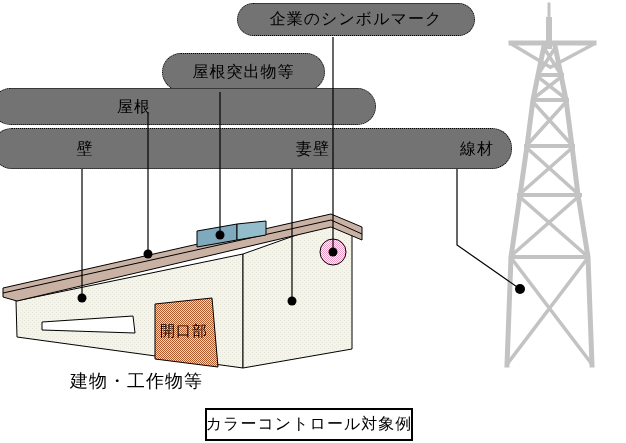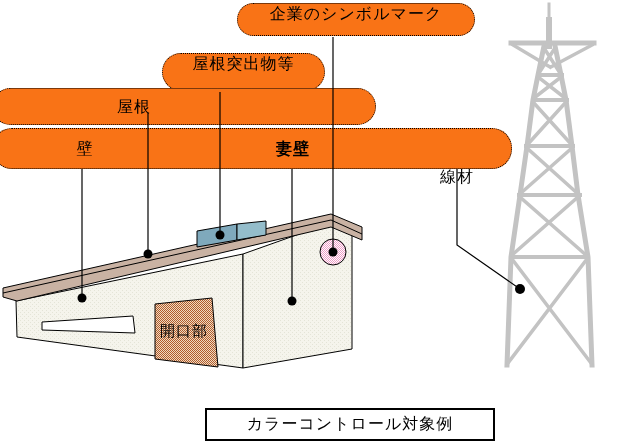--- a/index.html
+++ b/index.html
@@ -4,34 +4,34 @@
 <style>
   html,body{margin:0;padding:0;background:#fff;}
   .stage{
     position:relative;width:626px;height:443px;background:#ffffff;overflow:hidden;
     font-family:"DejaVu Sans","Liberation Sans",sans-serif;color:#000;
   }
   .stage svg{position:absolute;left:0;top:0;}
   #art{z-index:0;}
   #overlay{z-index:2;pointer-events:none;}
   .callout{
-    position:absolute;z-index:1;background:#f97316;border:1px dotted #000;
-    display:flex;align-items:flex-start;justify-content:center;
+    position:absolute;z-index:1;background:#737373;border:1px dotted #000;
+    display:flex;align-items:center;justify-content:center;
     font-size:16px;letter-spacing:1px;box-sizing:border-box;
   }
   .pill{border-radius:20px;}
   .floating-label{
     position:absolute;top:50%;transform:translate(-50%,-50%);white-space:nowrap;
     font-size:16px;letter-spacing:1px;
   }
   .caption{
     position:absolute;z-index:1;font-size:18px;letter-spacing:1px;white-space:nowrap;
   }
   .footer-box{
-    position:absolute;z-index:1;left:205px;top:408px;width:290px;height:33px;
+    position:absolute;z-index:1;left:205px;top:408px;width:208px;height:33px;
     border:2px solid #000;background:#fff;box-sizing:border-box;
     display:flex;align-items:center;justify-content:center;
     font-size:16px;letter-spacing:1px;white-space:nowrap;
   }
 </style>
 </head>
 <body>
 
 <div class="stage">
 
@@ -91,24 +91,25 @@
   <div class="callout pill" style="left:162px;top:53px;width:163px;height:38px;font-family:Liberation Serif, serif;">
     <span>屋根突出物等</span>
   </div>
 
   <div class="callout pill" style="left:-8px;top:88px;width:384px;height:37px;">
     <span class="floating-label" style="left:141px;font-family:Liberation Mono, monospace;">屋根</span>
   </div>
 
   <div class="callout pill" style="left:-8px;top:128px;width:520px;height:41px;">
     <span class="floating-label" style="left:92px;">壁</span>
-    <span class="floating-label" style="left:300px;font-weight:bold;">妻壁</span>
-    <span class="floating-label" style="left:464px;margin-top:28px;">線材</span>
+    <span class="floating-label" style="left:320px;">妻壁</span>
+    <span class="floating-label" style="left:484px;">線材</span>
   </div>
 
+  <div class="caption" style="left:70px;top:369px;">建物・工作物等</div>
 
   <div class="footer-box">
     <span>カラーコントロール対象例</span>
   </div>
 
   <svg id="overlay" width="626" height="443" viewBox="0 0 626 443">
     <g fill="none" stroke-width="1.2" stroke="#000000">
       <path d="M82,169 L82,298"></path>
       <path d="M148,113 L148,254"></path>
       <path d="M220,92 L220,235"></path>

